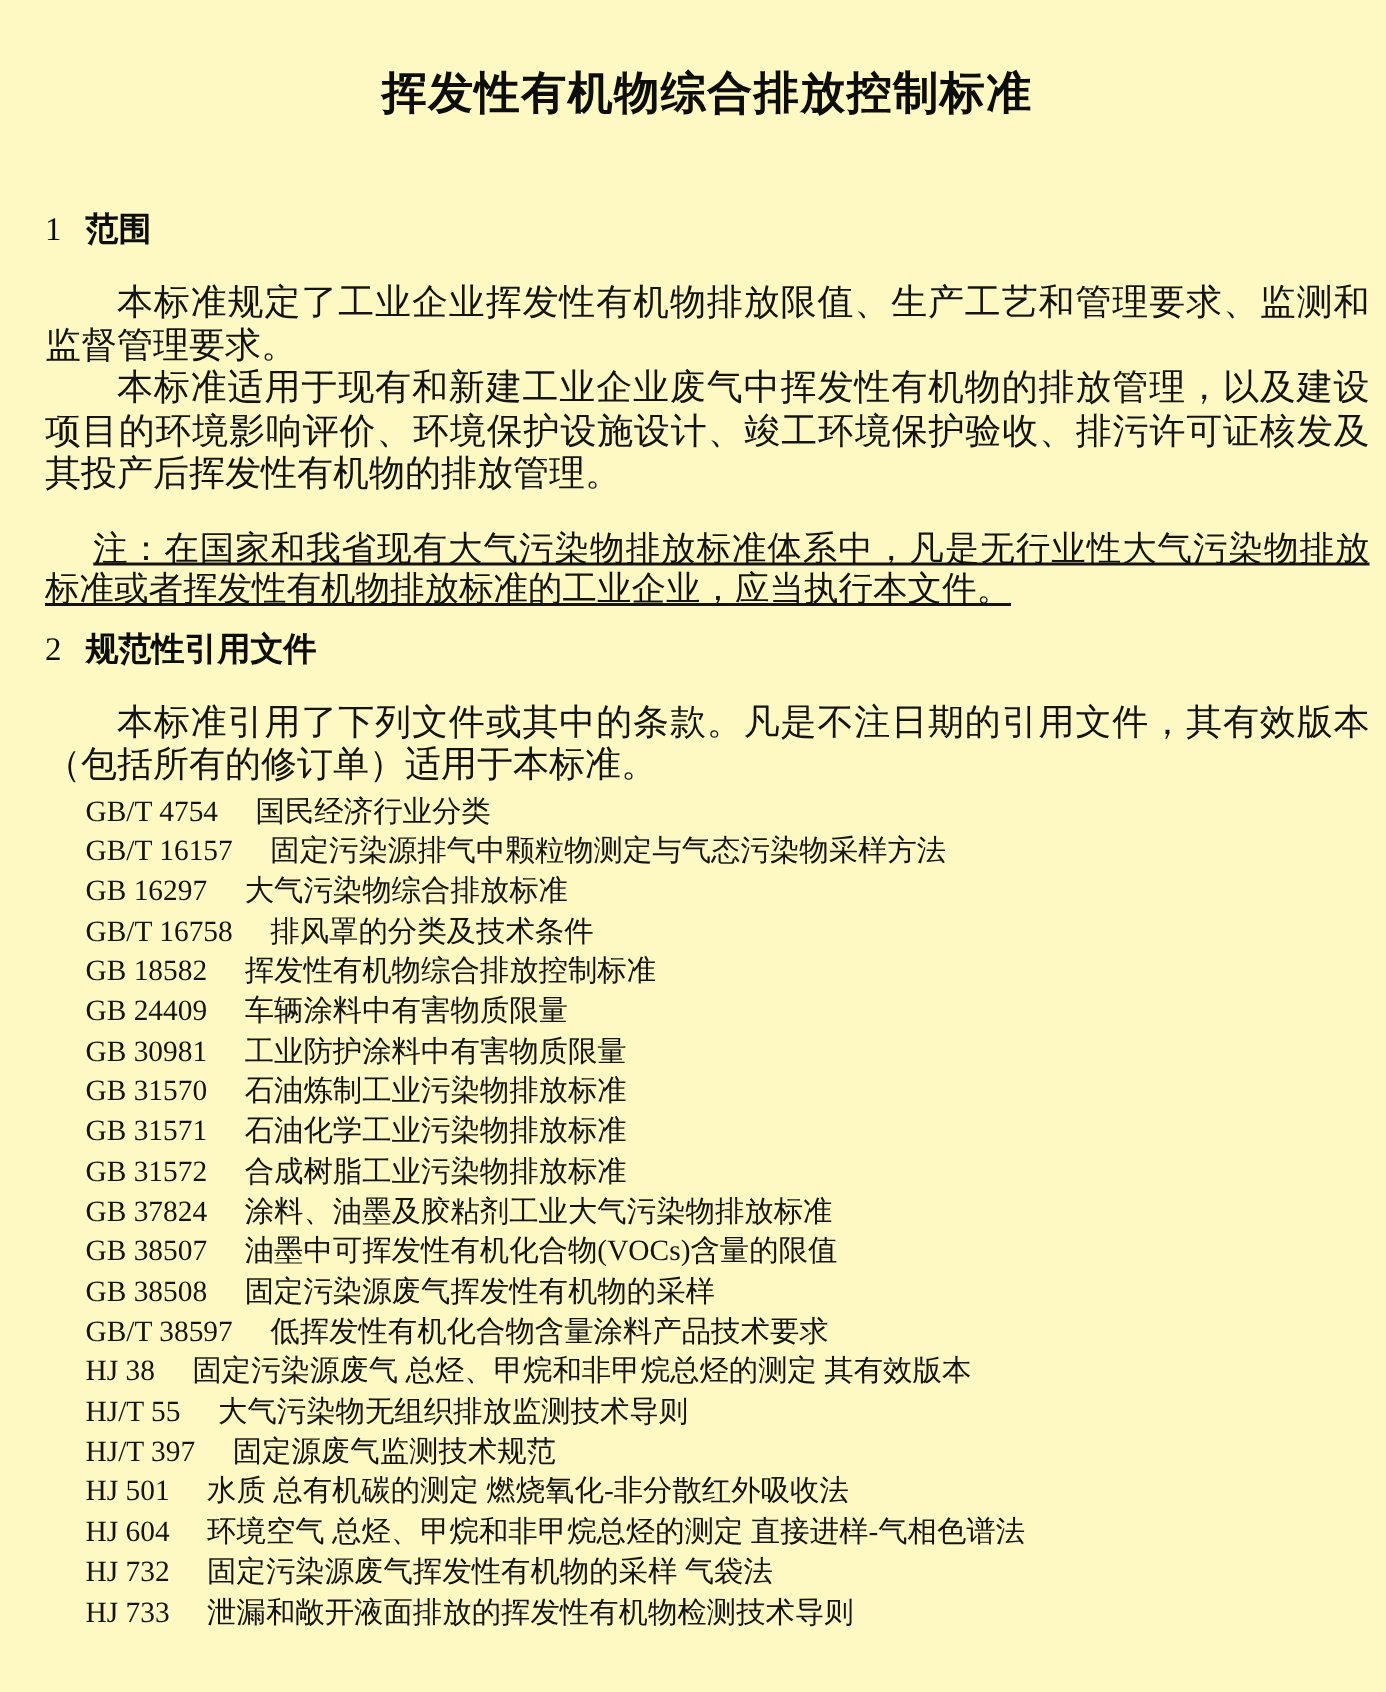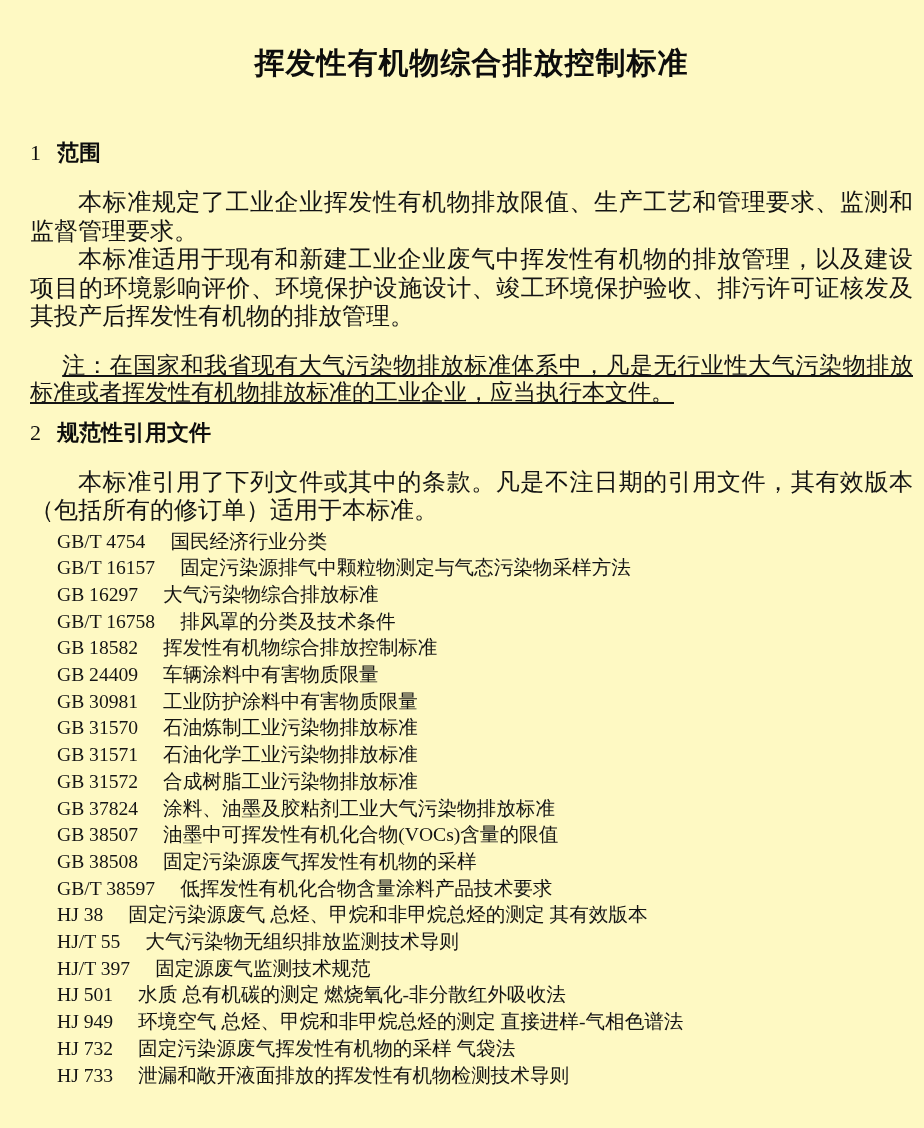--- a/index.html
+++ b/index.html
@@ -188,21 +188,21 @@
 
   <li class="ref-item">
     <span class="ref-code">HJ/T 397</span><span class="ref-title">固定源废气监测技术规范</span>
   </li>
 
   <li class="ref-item">
     <span class="ref-code">HJ 501</span><span class="ref-title">水质 总有机碳的测定 燃烧氧化-非分散红外吸收法</span>
   </li>
 
   <li class="ref-item">
-    <span class="ref-code">HJ 949</span><span class="ref-title">环境空气 总烃、甲烷和非甲烷总烃的测定 直接进样-气相色谱法</span>
+    <span class="ref-code">HJ 604</span><span class="ref-title">环境空气 总烃、甲烷和非甲烷总烃的测定 直接进样-气相色谱法</span>
   </li>
 
   <li class="ref-item">
     <span class="ref-code">HJ 732</span><span class="ref-title">固定污染源废气挥发性有机物的采样 气袋法</span>
   </li>
 
   <li class="ref-item">
     <span class="ref-code">HJ 733</span><span class="ref-title">泄漏和敞开液面排放的挥发性有机物检测技术导则</span>
   </li>
 </ul>

